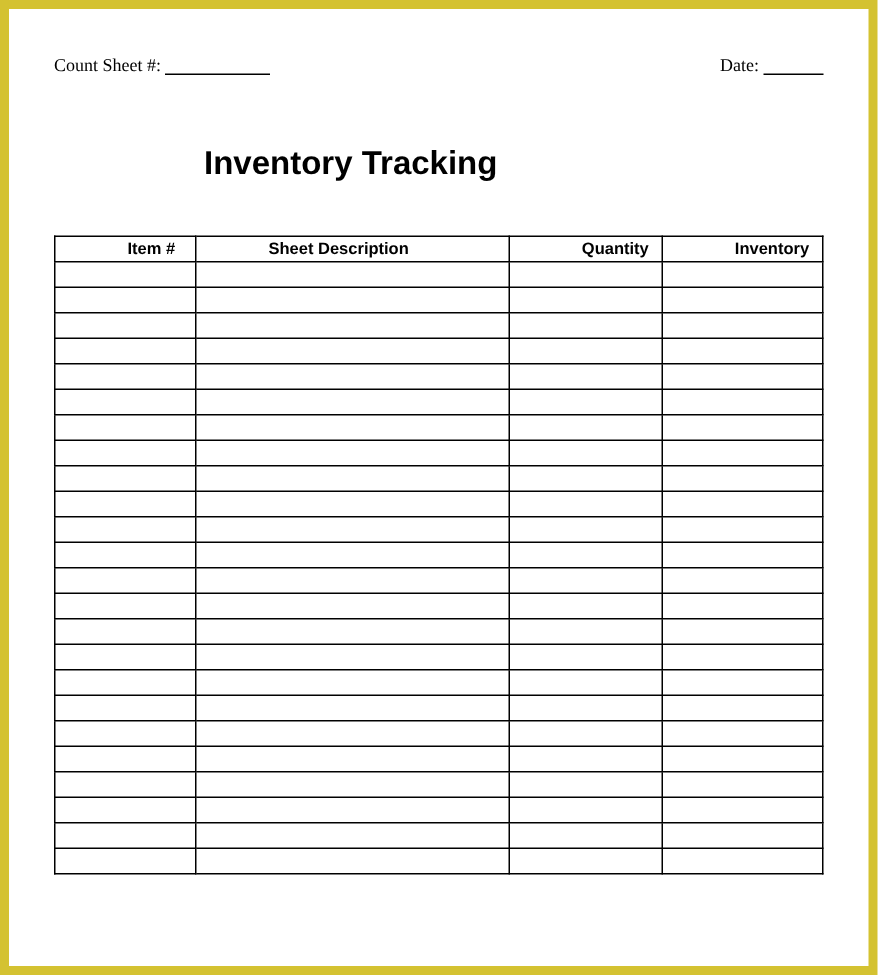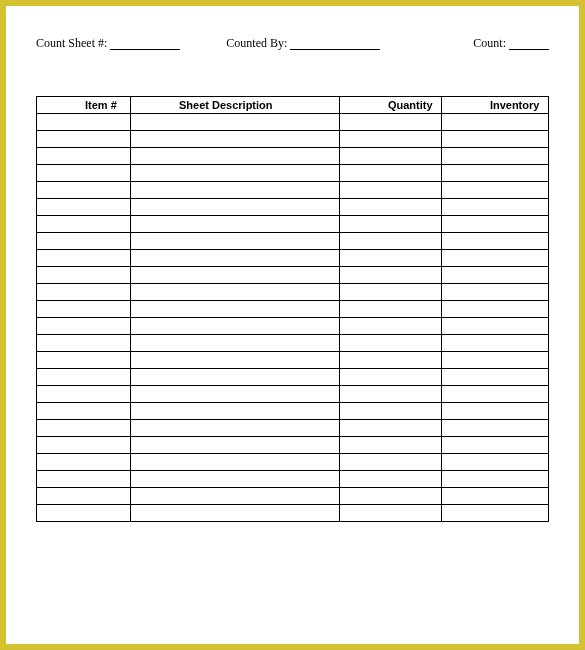--- a/index.html
+++ b/index.html
@@ -72,31 +72,28 @@
 </head>
 <body>
 
 <div class="page">
 
   <div class="header-row">
     <div class="field">
       <span class="field-label">Count Sheet #:</span>
       <span class="blank sheet"></span>
     </div>
-    <div class="field">
-      <span class="field-label">Counted By:</span>
-      <span class="blank counted"></span>
-    </div>
     <div class="spacer-date"></div>
     <div class="field">
-      <span class="field-label">Count:</span>
+      <span class="field-label">Date:</span>
       <span class="blank date"></span>
     </div>
   </div>
 
+  <h1 class="title">Inventory Tracking</h1>
 
   <table>
     <colgroup>
       <col class="itemno">
         <col class="desc">
         <col class="loc">
         <col class="qty">
     </colgroup>
     <thead>
       <tr>

